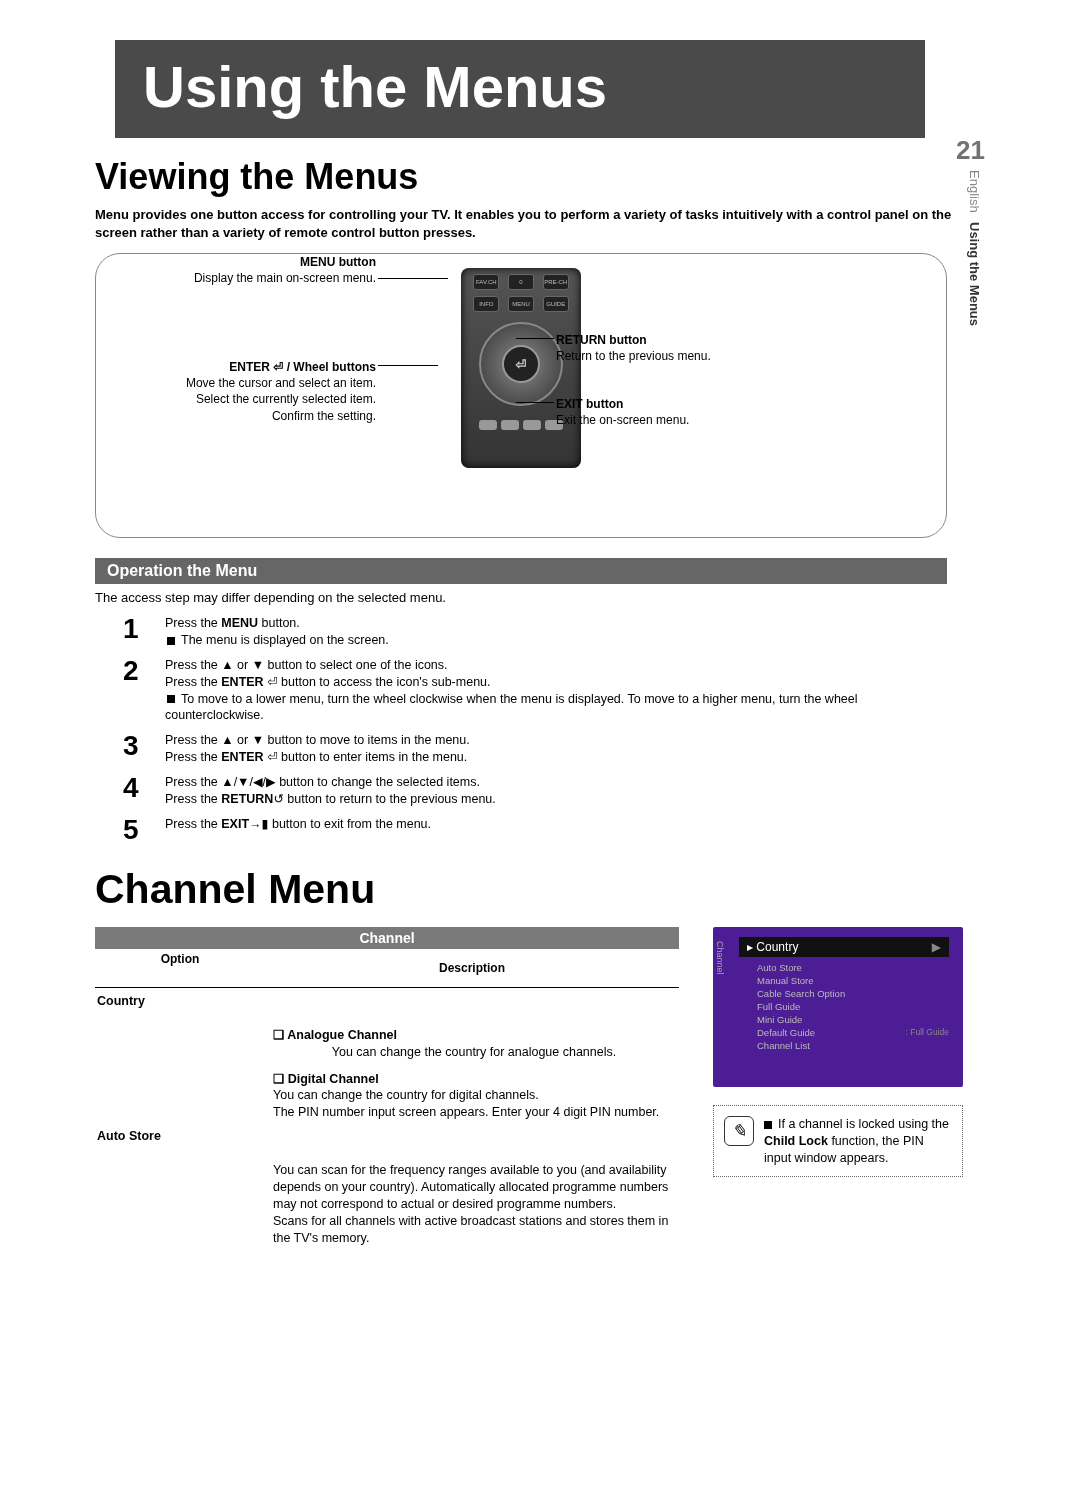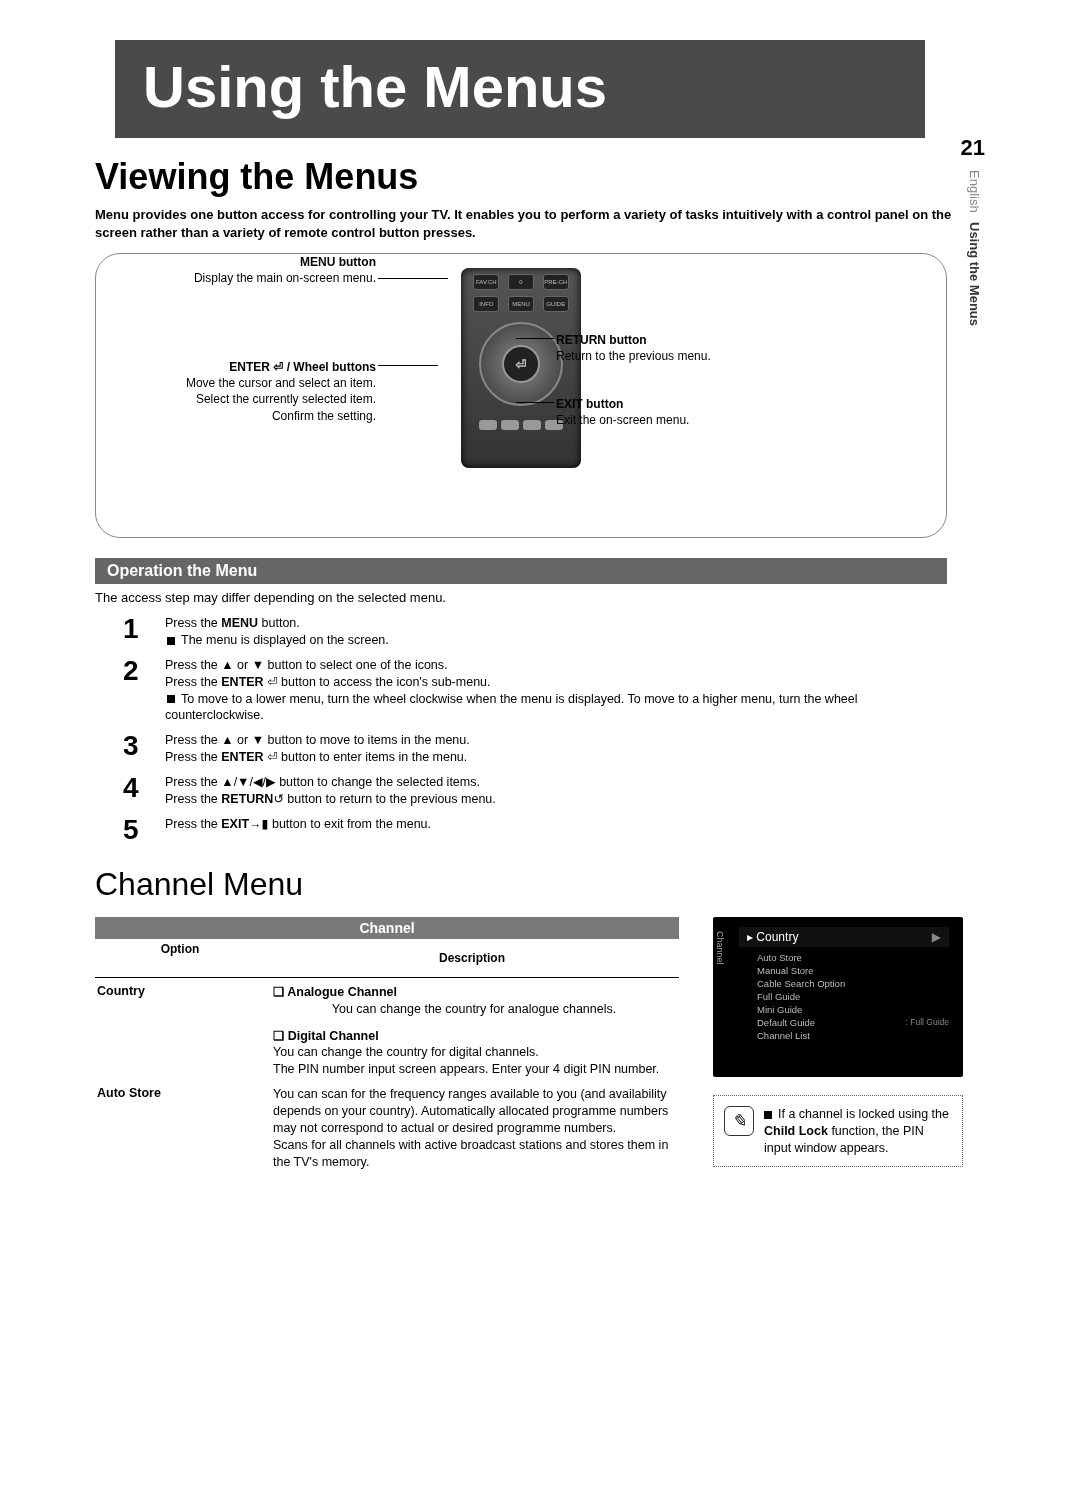--- a/index.html
+++ b/index.html
@@ -24,22 +24,22 @@
     padding: 18px 28px 22px 28px;
     margin-bottom: 18px;
     margin-left: 20px;
     margin-right: 60px;
     line-height: 1;
   }
   .page-number {
     position: absolute;
     right: 95px;
     top: 135px;
-    color: #000000;
-    font-size: 22px;
+    color: #737373;
+    font-size: 26px;
     font-weight: bold;
   }
   .side-tab {
     position: absolute;
     right: 98px;
     top: 170px;
     writing-mode: vertical-rl;
     font-size: 13px;
     color: #666;
   }
@@ -119,41 +119,41 @@
     font-weight: bold;
     width: 26px;
     flex: 0 0 26px;
     line-height: 1;
     padding-top:0;
     margin-left: 28px;
   }
   .step-body { font-size: 12.5px; line-height: 1.35; flex:1;}
   .step-body .sq { display:inline-block; width:8px; height:8px; background:#000; margin:0 6px 0 2px; vertical-align:middle;}
   h1.section-title2 {
-    font-size: 32px;
-    font-weight: normal;
+    font-size: 41px;
+    font-weight: bold;
     margin: 22px 0 14px 0;
   }
   .channel-layout { display:flex; gap:34px; margin-right:22px;}
   .channel-left { flex: 1 1 auto; }
   .channel-right { flex: 0 0 250px; }
   .tbl-head {
     background:#7a7a7a; color:#fff; font-weight:bold; font-size:14px;
     text-align:center; padding:3px 0;
   }
   .tbl-sub { display:flex; font-size:12px; font-weight:bold; border-bottom:1px solid #000; }
   .tbl-sub .c1 { width:170px; text-align:center; padding:3px 0;}
   .tbl-sub .c2 { flex:1; text-align:center; padding:12px 0;}
   .tbl-row { display:flex; font-size:12.5px; padding-top:4px;}
   .tbl-row .c1 { width:170px; font-weight:bold; padding:2px 4px 2px 2px;}
-  .tbl-row .c2 { flex:1; padding:2px 4px 2px 2px; line-height:1.35;}
+  .tbl-row .c2 { flex:1; padding:2px 4px 2px 2px; line-height:1.35;margin-top:33px;}
   .optlabel::before { content:"❏ "; }
   .optlabel { font-weight:bold; }
   .osd {
-    background:#000000; color:#ccc; font-size:10px; padding:10px 8px 10px 4px;
+    background:#4c1d95; color:#ccc; font-size:10px; padding:10px 8px 10px 4px;
     border-radius:2px; position:relative; height:140px;text-align:center;
   }
   .osd .side { writing-mode:vertical-rl; font-size:9px; color:#aaa; position:absolute; left:2px; top:14px;}
   .osd .main-item {
     background:#111; color:#fff; font-size:12px; padding:3px 8px;
     margin:0 6px 4px 22px; display:flex; justify-content:space-between; align-items:center;
   }
   .osd .main-item .arrow { color:#888; }
   .osd ul { list-style:none; padding:0 0 0 40px; margin:0; }
   .osd li { font-size:9.5px; color:#bbb; padding:1px 0; display:flex; justify-content:space-between;}

